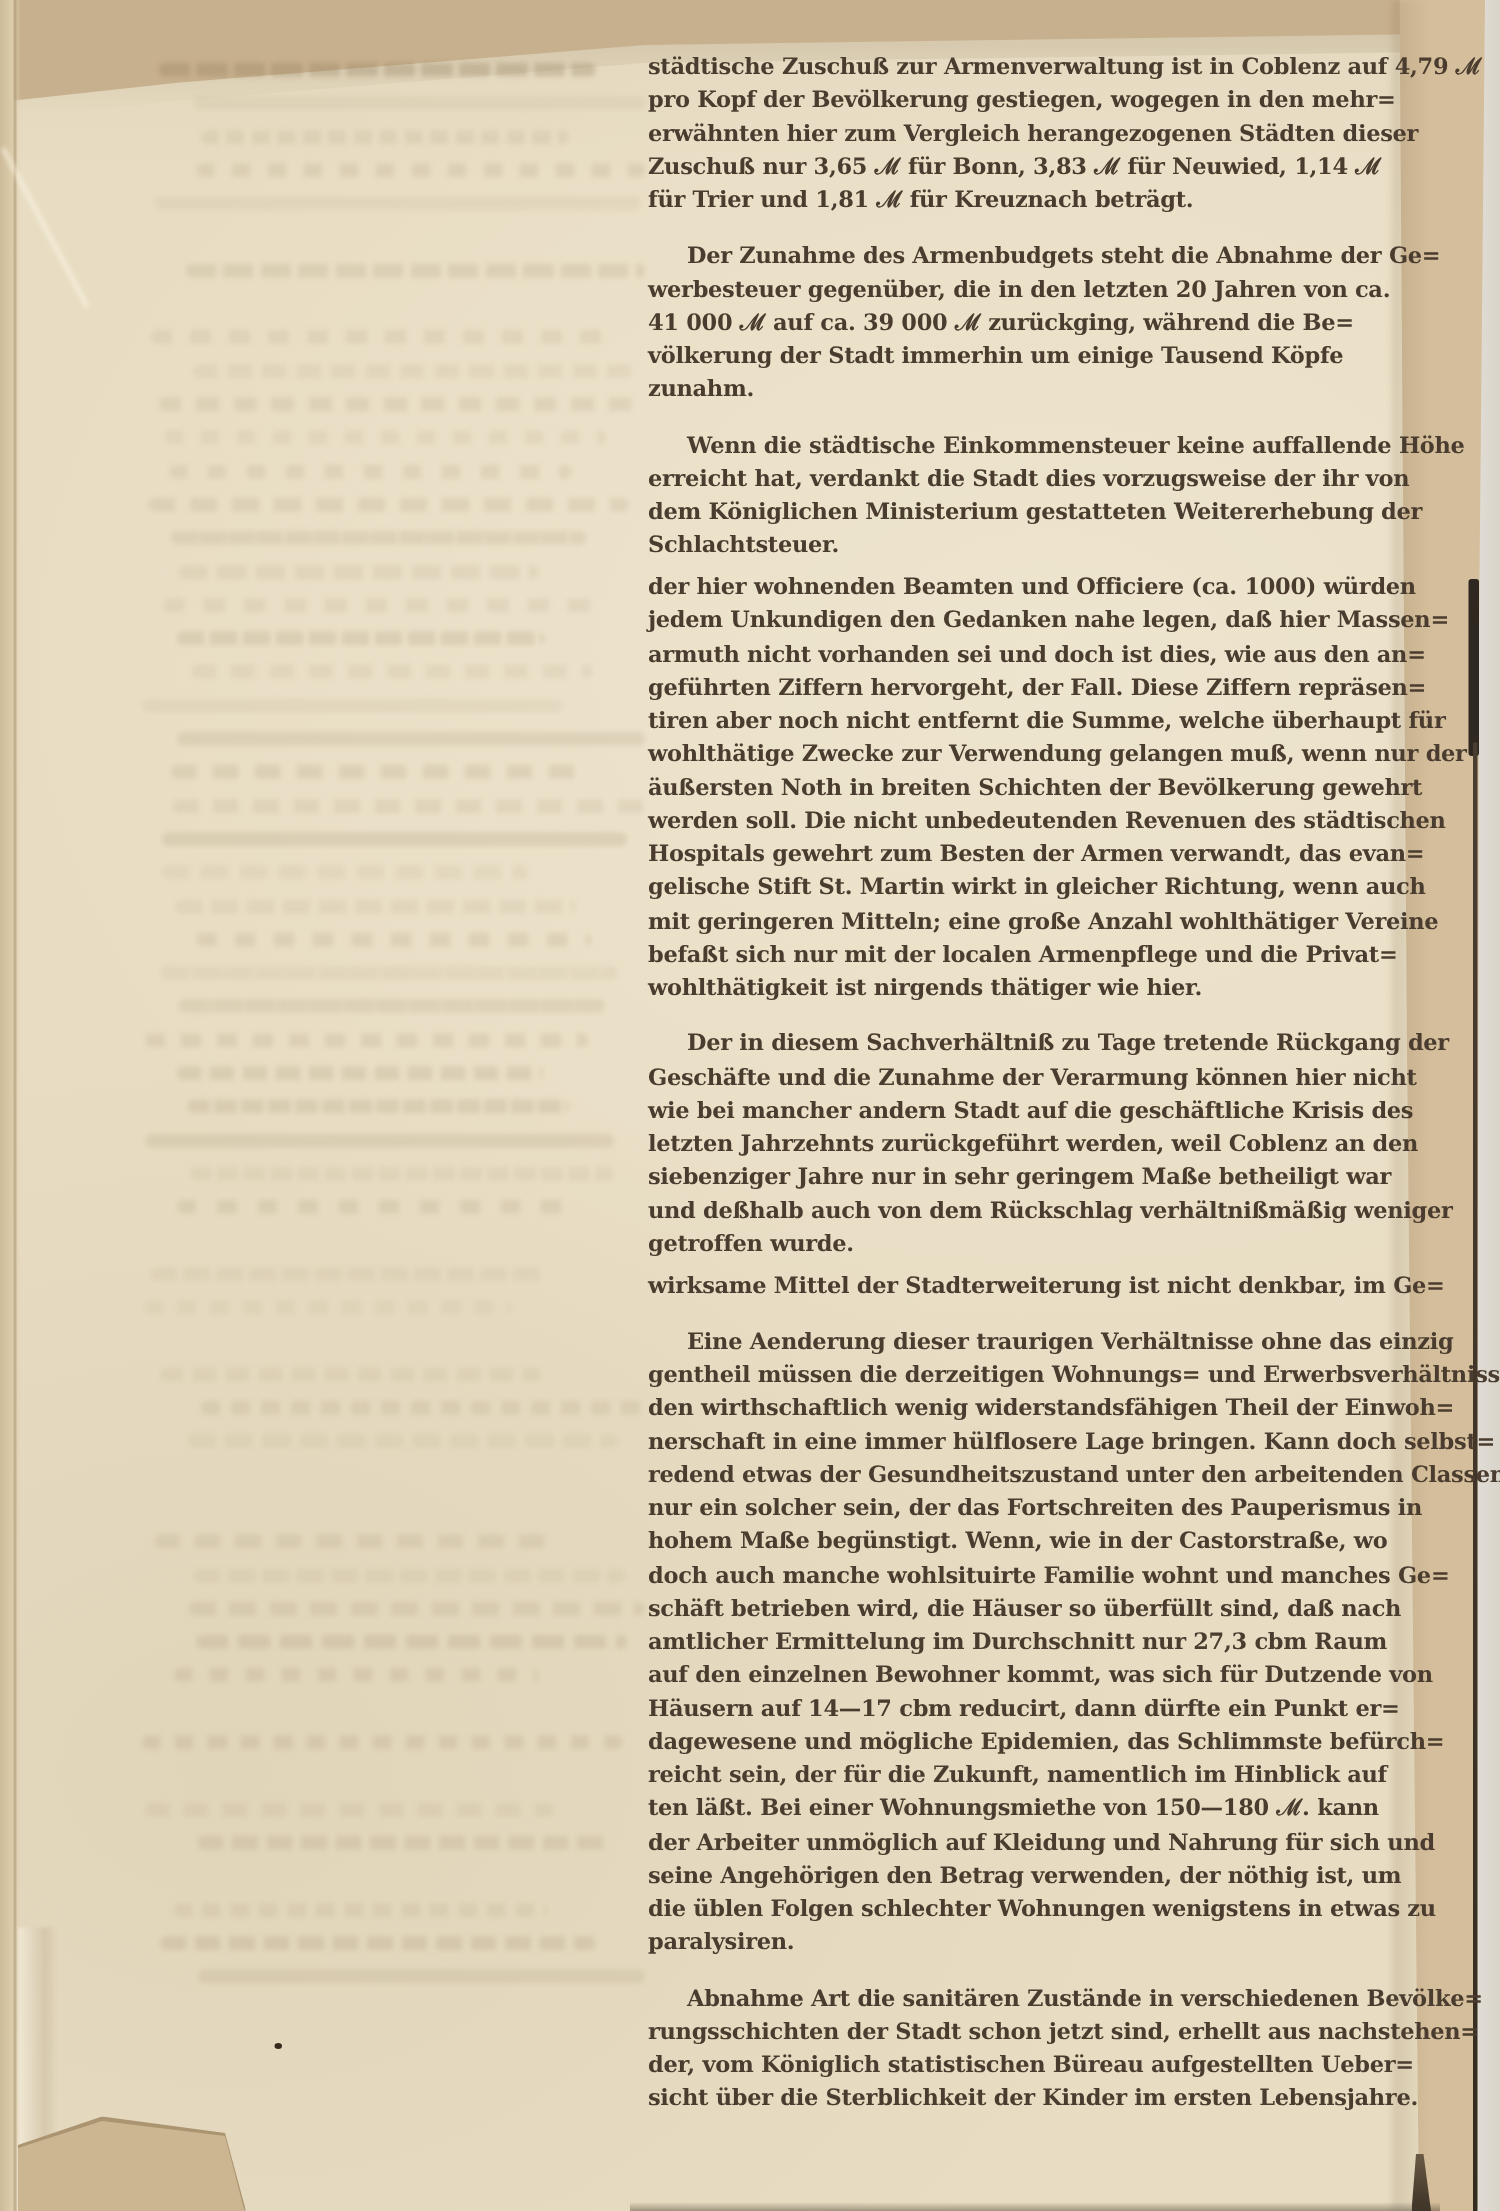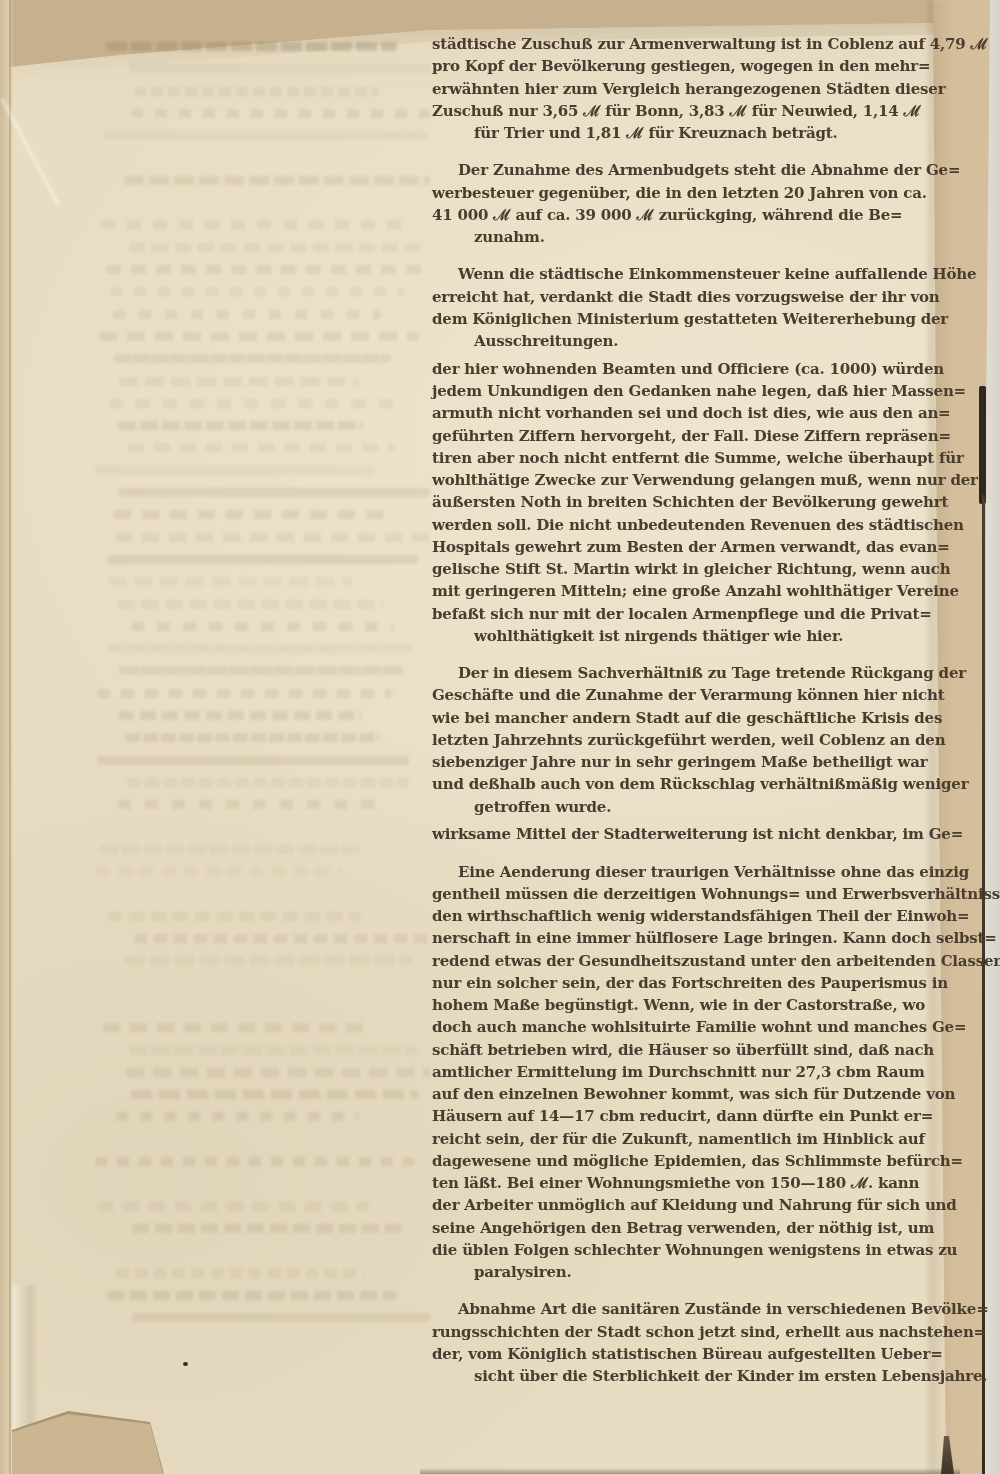--- a/index.html
+++ b/index.html
@@ -101,21 +101,21 @@
 
   
   .text-column{
     position:absolute;left:432px;top:33px;width:448px;
     color:var(--ink,#4a3c2e);
     font-size:15px;font-weight:bold;letter-spacing:-0.2px;
     line-height:22.25px;
   }
   .para{margin:0 0 5.5px 0;}
   .line{text-align:justify;text-align-last:justify;white-space:nowrap;}
-  .line.last{text-align-last:left;margin-left:42px;}
+  .line.last{text-align-last:left;}
   .line.first{text-indent:26px;margin-top:15px;}
 </style>
 </head>
 <body>
 
 <div class="layer texture"></div>
 <div class="layer top-band-soft"></div>
 <div class="layer top-band"></div>
 <div class="layer bleed">
     <div class="row" style="left: 106px; top: 42px; width: 291px; background: repeating-linear-gradient(90deg, rgba(143, 122, 90, 0.3) 0px, rgba(143, 122, 90, 0.3) 21px, rgba(0, 0, 0, 0) 0px, rgba(0, 0, 0, 0) 25px);"></div>
@@ -188,27 +188,28 @@
       <div class="line">städtische Zuschuß zur Armenverwaltung ist in Coblenz auf 4,79 ℳ</div>
       <div class="line">pro Kopf der Bevölkerung gestiegen, wogegen in den mehr=</div>
       <div class="line">erwähnten hier zum Vergleich herangezogenen Städten dieser</div>
       <div class="line">Zuschuß nur 3,65 ℳ für Bonn, 3,83 ℳ für Neuwied, 1,14 ℳ</div>
       <div class="line last">für Trier und 1,81 ℳ für Kreuznach beträgt.</div>
     </div>
     <div class="para">
       <div class="line first">Der Zunahme des Armenbudgets steht die Abnahme der Ge=</div>
       <div class="line">werbesteuer gegenüber, die in den letzten 20 Jahren von ca.</div>
       <div class="line">41 000 ℳ auf ca. 39 000 ℳ zurückging, während die Be=</div>
+      <div class="line">völkerung der Stadt immerhin um einige Tausend Köpfe</div>
       <div class="line last">zunahm.</div>
     </div>
     <div class="para">
       <div class="line first">Wenn die städtische Einkommensteuer keine auffallende Höhe</div>
       <div class="line">erreicht hat, verdankt die Stadt dies vorzugsweise der ihr von</div>
       <div class="line">dem Königlichen Ministerium gestatteten Weitererhebung der</div>
-      <div class="line last">Ausschreitungen.</div>
+      <div class="line last">Schlachtsteuer.</div>
     </div>
     <div class="para">
       <div class="line">der hier wohnenden Beamten und Officiere (ca. 1000) würden</div>
       <div class="line">jedem Unkundigen den Gedanken nahe legen, daß hier Massen=</div>
       <div class="line">armuth nicht vorhanden sei und doch ist dies, wie aus den an=</div>
       <div class="line">geführten Ziffern hervorgeht, der Fall.  Diese Ziffern repräsen=</div>
       <div class="line">tiren aber noch nicht entfernt die Summe, welche überhaupt für</div>
       <div class="line">wohlthätige Zwecke zur Verwendung gelangen muß, wenn nur der</div>
       <div class="line">äußersten Noth in breiten Schichten der Bevölkerung gewehrt</div>
       <div class="line">werden soll.  Die nicht unbedeutenden Revenuen des städtischen</div>
@@ -234,22 +235,22 @@
       <div class="line">den wirthschaftlich wenig widerstandsfähigen Theil der Einwoh=</div>
       <div class="line">nerschaft in eine immer hülflosere Lage bringen. Kann doch selbst=</div>
       <div class="line">redend etwas der Gesundheitszustand unter den arbeitenden Classen</div>
       <div class="line">nur ein solcher sein, der das Fortschreiten des Pauperismus in</div>
       <div class="line">hohem Maße begünstigt.  Wenn, wie in der Castorstraße, wo</div>
       <div class="line">doch auch manche wohlsituirte Familie wohnt und manches Ge=</div>
       <div class="line">schäft betrieben wird, die Häuser so überfüllt sind, daß nach</div>
       <div class="line">amtlicher Ermittelung im Durchschnitt nur 27,3 cbm Raum</div>
       <div class="line">auf den einzelnen Bewohner kommt, was sich für Dutzende von</div>
       <div class="line">Häusern auf 14—17 cbm reducirt, dann dürfte ein Punkt er=</div>
+      <div class="line">dagewesene und mögliche Epidemien, das Schlimmste befürch=</div>
       <div class="line">reicht sein, der für die Zukunft, namentlich im Hinblick auf</div>
-      <div class="line">dagewesene und mögliche Epidemien, das Schlimmste befürch=</div>
       <div class="line">ten läßt.  Bei einer Wohnungsmiethe von 150—180 ℳ. kann</div>
       <div class="line">der Arbeiter unmöglich auf Kleidung und Nahrung für sich und</div>
       <div class="line">seine Angehörigen den Betrag verwenden, der nöthig ist, um</div>
       <div class="line">die üblen Folgen schlechter Wohnungen wenigstens in etwas zu</div>
       <div class="line last">paralysiren.</div>
     </div>
     <div class="para">
       <div class="line first">Abnahme Art die sanitären Zustände in verschiedenen Bevölke=</div>
       <div class="line">rungsschichten der Stadt schon jetzt sind, erhellt aus nachstehen=</div>
       <div class="line">der, vom Königlich statistischen Büreau aufgestellten Ueber=</div>

